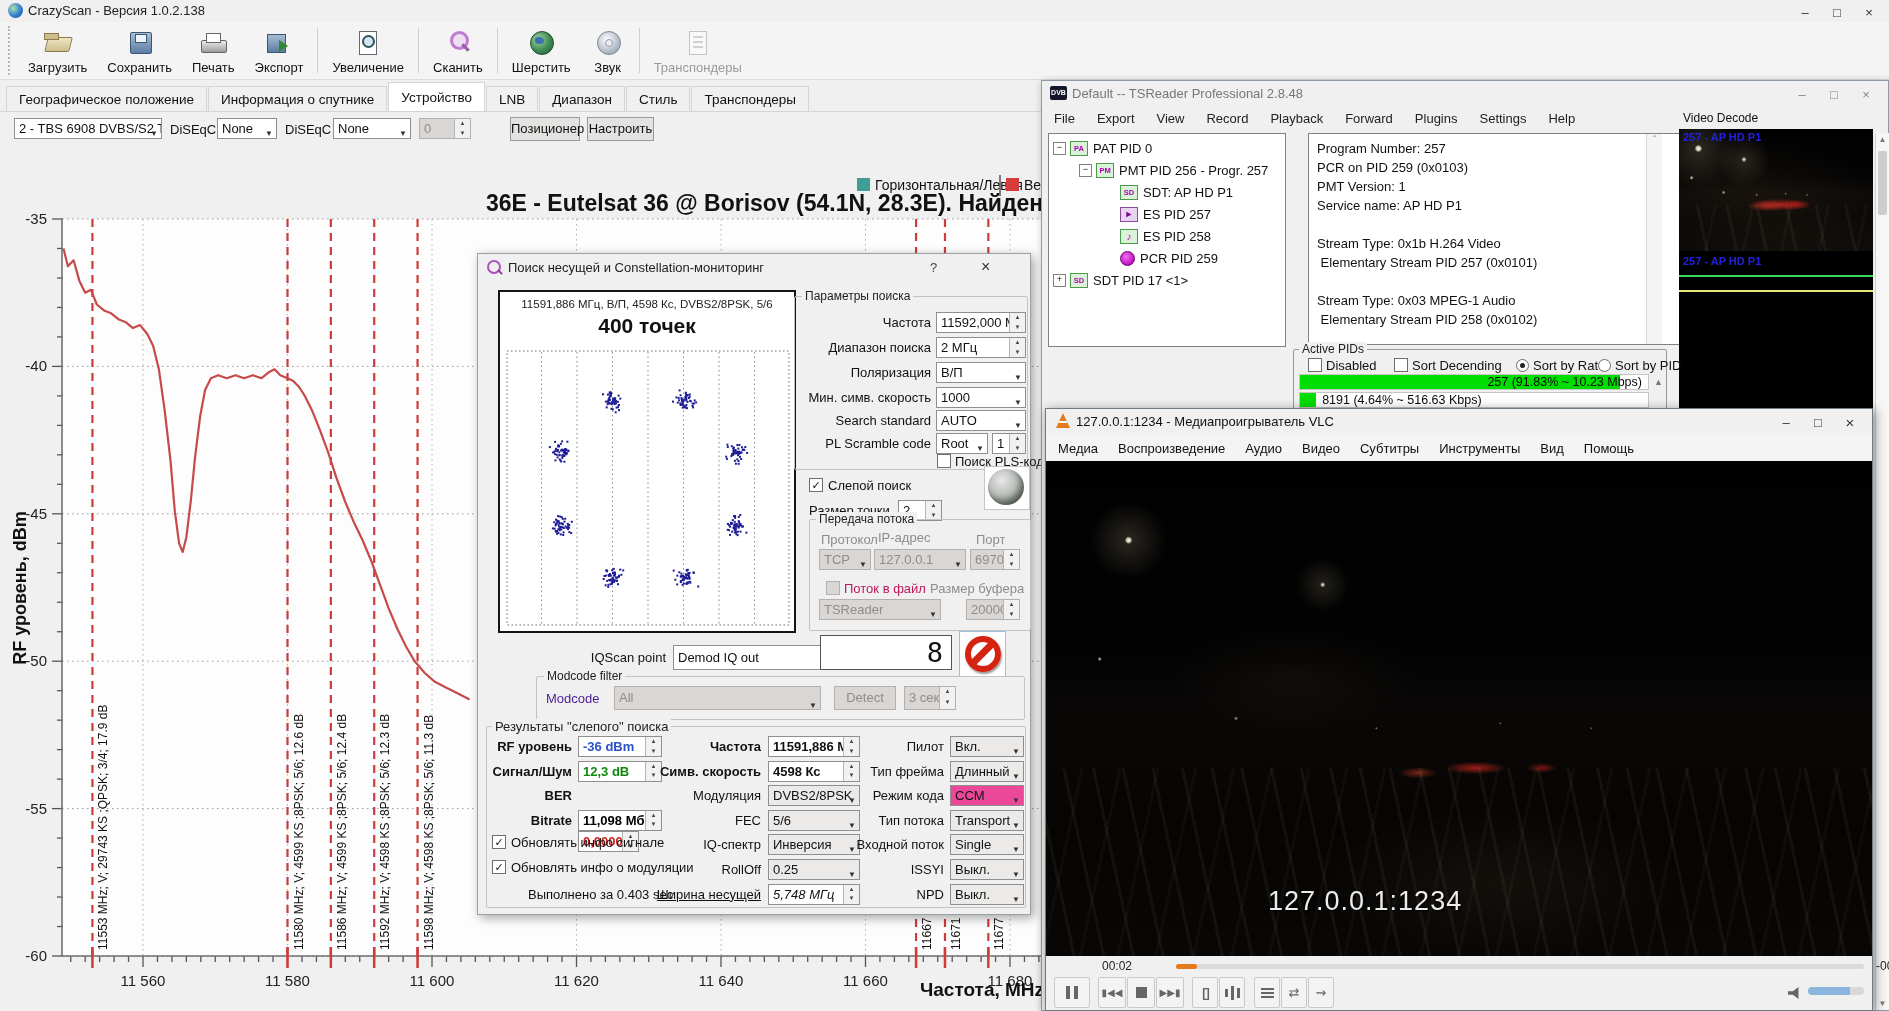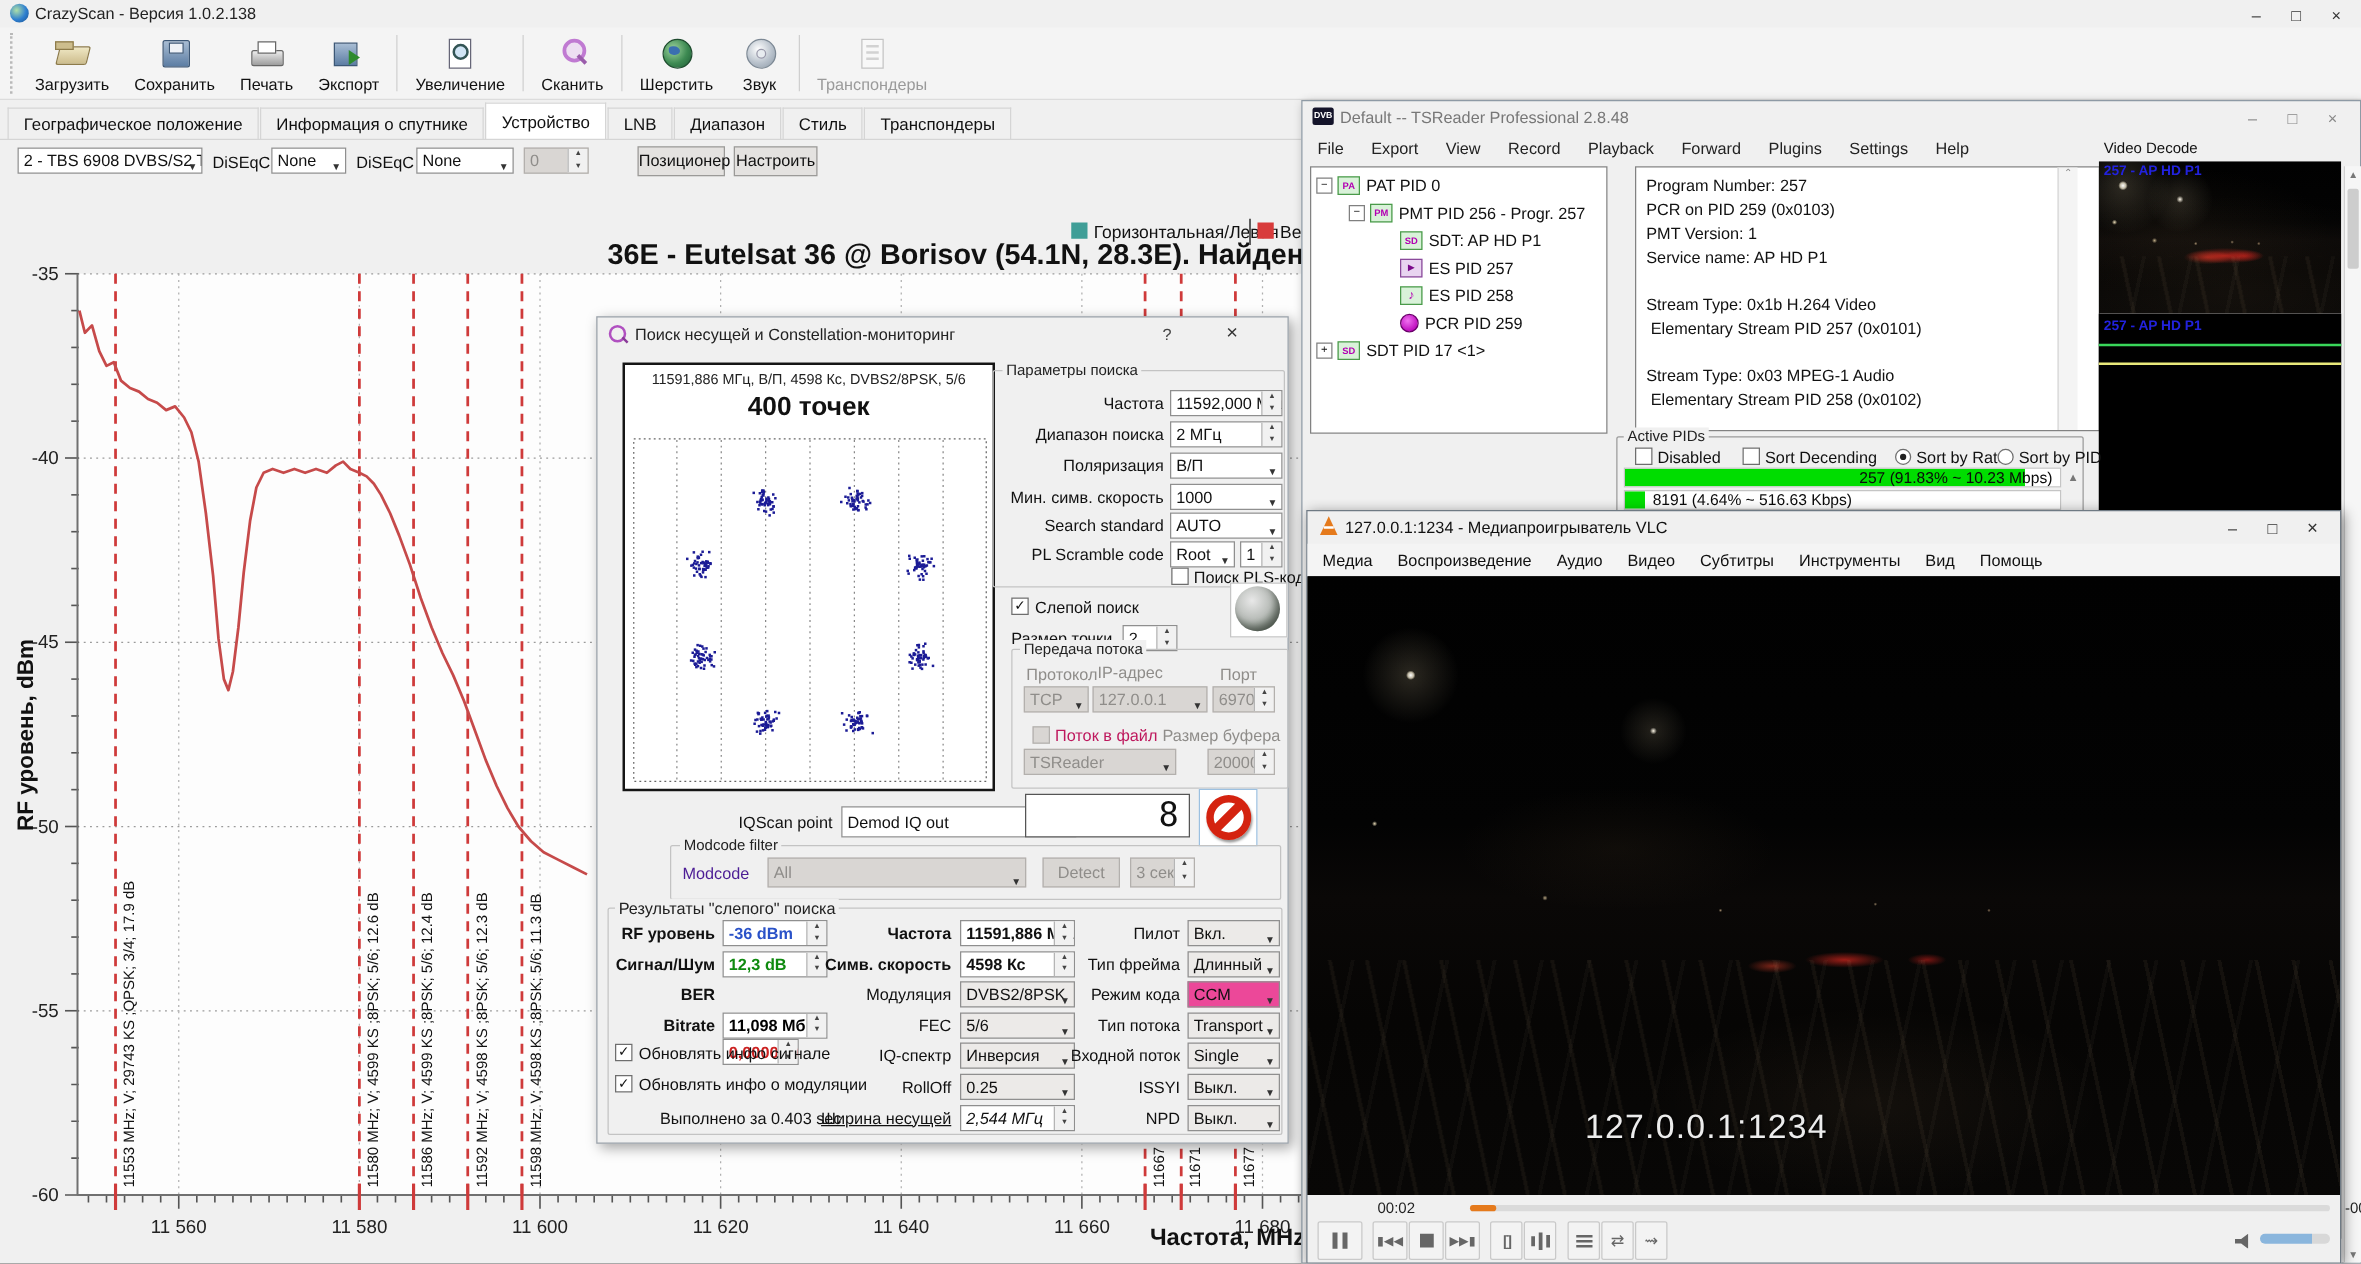--- a/index.html
+++ b/index.html
@@ -925,21 +925,21 @@
           </span></div>
         <div class="lbl lblr" style="left: 160px; top: 534.2px; width: 123px;">Модуляция</div>
         <div class="fld cmb" style="left: 290px; top: 531.2px; width: 92px; background: rgb(236, 234, 232);"><span>DVBS2/8PSK</span><span class="arr">▼</span></div>
         <div class="lbl lblr" style="left: 160px; top: 558.8px; width: 123px;">FEC</div>
         <div class="fld cmb" style="left: 290px; top: 555.8px; width: 92px; background: rgb(236, 234, 232);"><span>5/6</span><span class="arr">▼</span></div>
         <div class="lbl lblr" style="left: 160px; top: 583.4px; width: 123px;">IQ-спектр</div>
         <div class="fld cmb" style="left: 290px; top: 580.4px; width: 92px; background: rgb(236, 234, 232);"><span>Инверсия</span><span class="arr">▼</span></div>
         <div class="lbl lblr" style="left: 160px; top: 608px; width: 123px;">RollOff</div>
         <div class="fld cmb" style="left: 290px; top: 605px; width: 92px; background: rgb(236, 234, 232);"><span>0.25</span><span class="arr">▼</span></div>
         <div class="lbl lblr" style="left: 160px; top: 632.6px; width: 123px; text-decoration: underline;">Ширина несущей</div>
-        <div class="fld" style="left: 290px; top: 629.6px; width: 92px; font-style: italic;"><span>2,544 МГц</span><span class="spn">
+        <div class="fld" style="left: 290px; top: 629.6px; width: 92px; font-style: italic;"><span>5,748 МГц</span><span class="spn">
             <i>▲</i>
             <i>▼</i>
           </span></div>
         <div class="lbl lblr" style="left: 345px; top: 485px; width: 121px;">Пилот</div>
         <div class="fld cmb" style="left: 472px; top: 482px; width: 74px; background: rgb(236, 234, 232);"><span>Вкл.</span><span class="arr">▼</span></div>
         <div class="lbl lblr" style="left: 345px; top: 509.6px; width: 121px;">Тип фрейма</div>
         <div class="fld cmb" style="left: 472px; top: 506.6px; width: 74px; background: rgb(236, 234, 232);"><span>Длинный</span><span class="arr">▼</span></div>
         <div class="lbl lblr" style="left: 345px; top: 534.2px; width: 121px;">Режим кода</div>
         <div class="fld cmb" style="left: 472px; top: 531.2px; width: 74px; background: #ec4899;"><span>CCM</span><span class="arr">▼</span></div>
         <div class="lbl lblr" style="left: 345px; top: 558.8px; width: 121px;">Тип потока</div>

